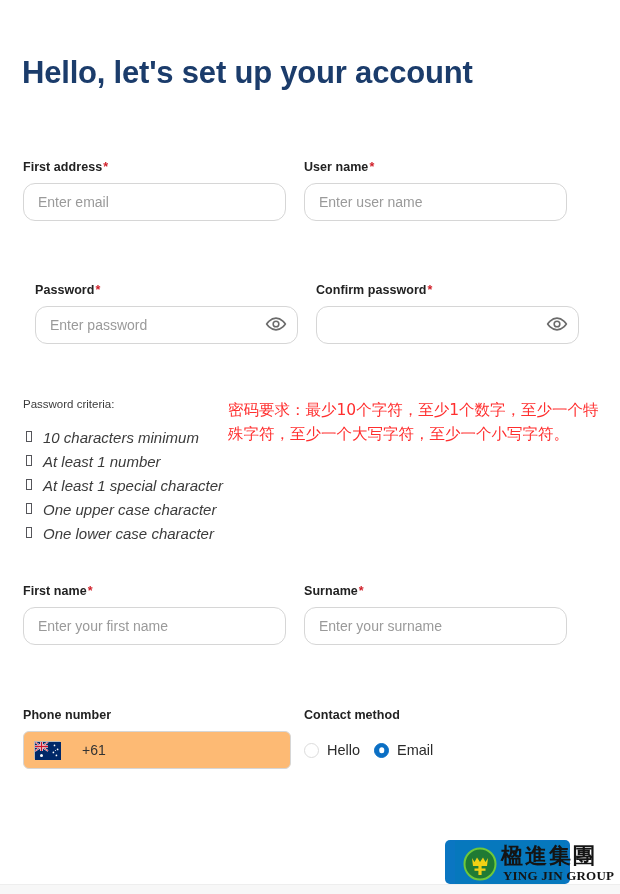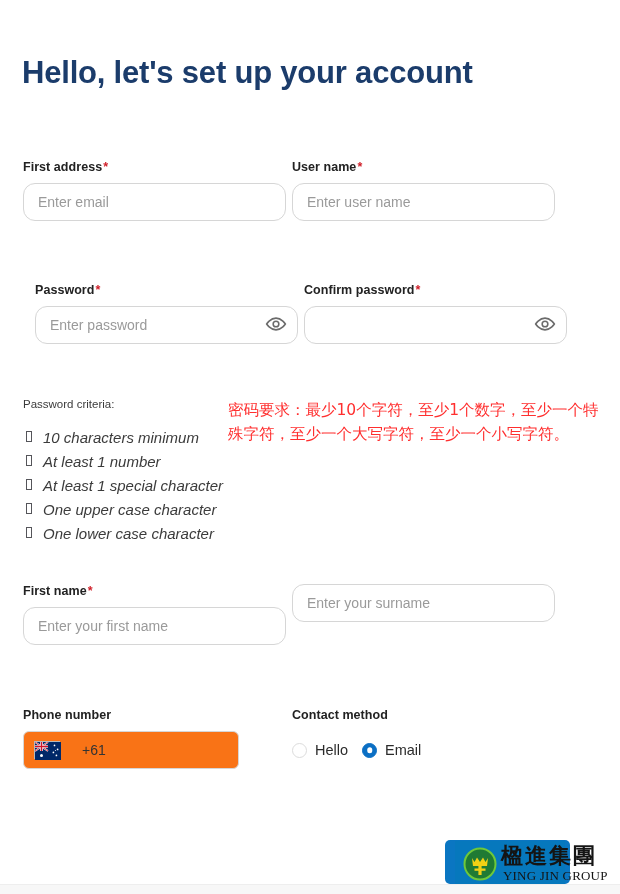--- a/index.html
+++ b/index.html
@@ -41,21 +41,21 @@
   .form-row {
     position: absolute;
     left: 0;
     width: 620px;
     display: flex;
   }
   .field {
     width: 265px;
     margin-left: 23px;
   }
-  .field.right { margin-left: 4px; }
+  .field.right { margin-left: 16px; }
 
   .field-label {
     font-size: 12.5px;
     font-weight: bold;
     color: #222222;
     margin-bottom: 9px;
     letter-spacing: 0.05px;
   }
   .req {
     color: #d0202a;
@@ -141,25 +141,25 @@
     color: #ff2f2f;
     font-size: 15.5px;
     line-height: 24px;
     font-family: "DejaVu Sans", sans-serif;
     font-weight: normal;
   }
 
   
   .phone-wrap {
     position: relative;
-    width: 216px;
+    width: 268px;
     height: 38px;
     border: 1px solid #d6d6d6;
     border-radius: 6px;
-    background: #f97316;
+    background: #fdba74;
     display: flex;
     align-items: center;
     padding: 0 10px;
   }
   .flag {
     width: 26px;
     height: 18px;
     flex: 0 0 auto;
     border: 1px solid #b9b9b9;
     display: block;
@@ -267,21 +267,21 @@
     letter-spacing: 2px;
     line-height: 27px;
     white-space: nowrap;
   }
   .wm-en {
     position: absolute;
     left: 48px;
     top: 27px;
     font-family: "Liberation Serif", serif;
     font-size: 13px;
-    font-weight: normal;
+    font-weight: bold;
     color: #141414;
     letter-spacing: 0.2px;
     white-space: nowrap;
   }
 
   
   .footer-strip {
     position: absolute;
     left: 0;
     top: 884px;
@@ -381,20 +381,23 @@
   <div class="form-row" style="top:584px;">
     <div class="field">
       <div class="field-label">
         <span>First name</span><span class="req">*</span>
       </div>
       <div class="input-wrap">
         <input class="text-input" type="text" placeholder="Enter your first name" style="">
       </div>
     </div>
     <div class="field right">
+      <div class="field-label">
+        <span>Surname</span><span class="req">*</span>
+      </div>
       <div class="input-wrap">
         <input class="text-input" type="text" placeholder="Enter your surname" style="">
       </div>
     </div>
   </div>
 
   <div class="form-row" style="top:708px;">
     <div class="field">
       <div class="field-label">Phone number</div>
       <div class="phone-wrap">

